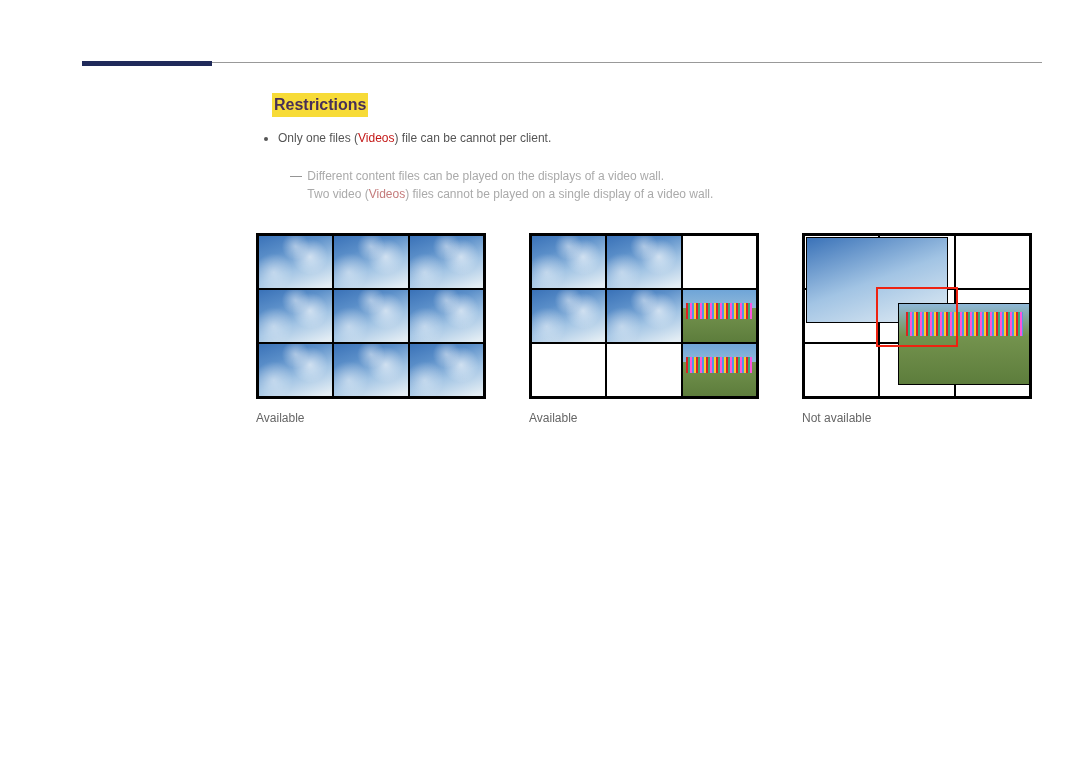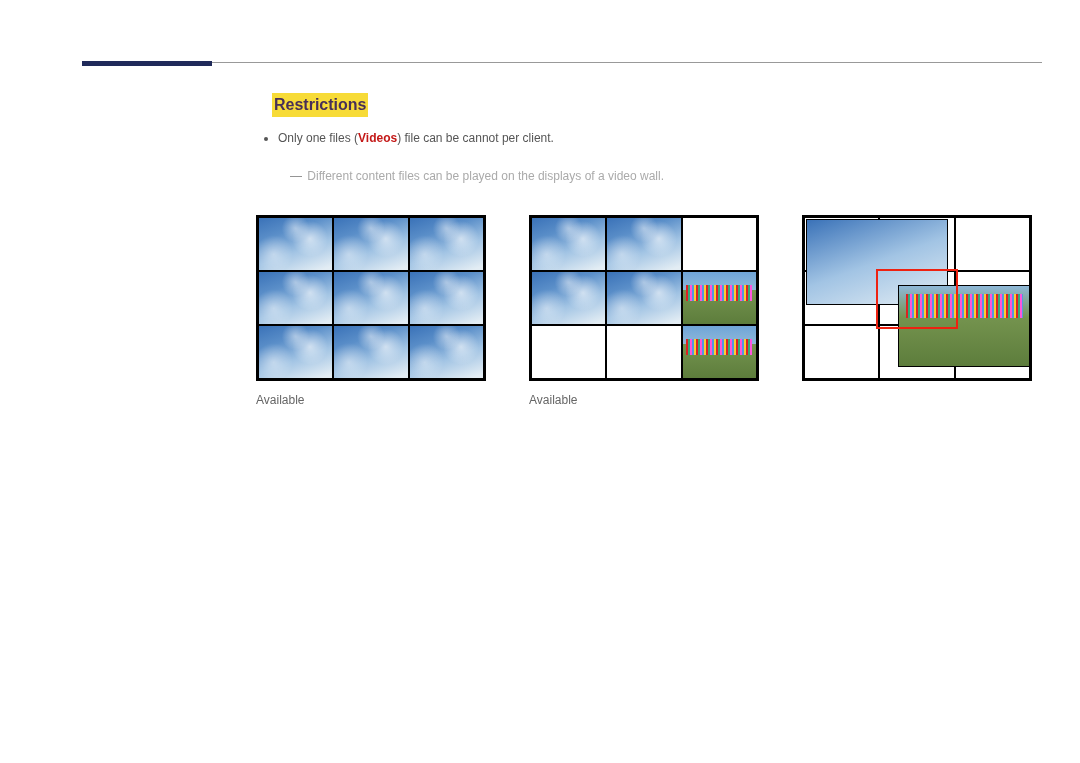--- a/index.html
+++ b/index.html
@@ -6,21 +6,21 @@
   .header-rule{border-top:1px solid #999;margin:62px 38px 0 82px;position:relative}
   .header-rule::before{content:"";position:absolute;left:0;top:-2px;height:5px;width:130px;background:#202a5a}
   .content{margin:30px 0 0 256px;max-width:760px}
   h3{background:#f7db37;display:inline-block;padding:0 2px;margin:0 0 8px 16px;font-size:16px;color:#472f57;font-weight:bold}
   ul{margin:4px 0 0 0;padding:0 0 0 22px}
   li{list-style-type:disc;margin:0 0 4px 0;color:#555}
   li::marker{color:#555}
   .sub{margin-top:20px;padding-left:12px;border-left-indent:0}
   .dash{display:inline-block;width:12px;vertical-align:top;color:#888}
   .sub-text{display:inline-block;color:#aaa;vertical-align:top;margin-left:2px}
-  .hl{color:#c41817;font-weight:bold}
+  .hl{color:#c41817;font-weight:normal}
   .grey .hl{color:#c47c7c}
   .figs{display:flex;gap:25px;margin:30px 0 0 256px}
   .fig{width:248px}
   .grid3{display:grid;grid-template-columns:repeat(3,1fr);grid-template-rows:repeat(3,1fr);width:230px;height:166px;border:2px solid #000;box-sizing:border-box}
   .cell{border:1px solid #000;background:#fff;box-sizing:border-box;position:relative}
   
   .sky{background:linear-gradient(160deg,#3a72b8 0%,#5b8fc9 30%,#a2c4e4 60%,#e3edf4 95%)}
   .sky::after{content:"";position:absolute;inset:0;background:
     radial-gradient(circle at 70% 40%,rgba(255,255,255,.6) 0,rgba(255,255,255,0) 30%),
     radial-gradient(circle at 20% 70%,rgba(255,255,255,.45) 0,rgba(255,255,255,0) 28%),
@@ -46,20 +46,23 @@
 
 <div class="content">
   <h3>Restrictions</h3>
   <ul>
     <li>
       <span>Only one files (</span><span class="hl">Videos</span><span>) file can be cannot per client.</span>
       <div class="sub">
         <span class="dash">―</span>
         <span class="sub-text">
           <span>Different content files can be played on the displays of a video wall.</span><br>
+          <span class="grey">
+            <span>Two video (</span><span class="hl">Videos</span><span>) files cannot be played on a single display of a video wall.</span>
+          </span>
         </span>
       </div>
     </li>
   </ul>
 </div>
 
 <div class="figs">
 
   <div class="fig">
     <div class="grid3">
@@ -101,15 +104,16 @@
         <div class="cell"></div>
         <div class="cell"></div>
         <div class="cell"></div>
         <div class="cell"></div>
         <div class="cell"></div>
       </div>
       <div class="vid-a"></div>
       <div class="vid-b"></div>
       <div class="overlap"></div>
     </div>
+    <div class="caption">Not available</div>
   </div>
 
 </div>
 
 </body></html>

